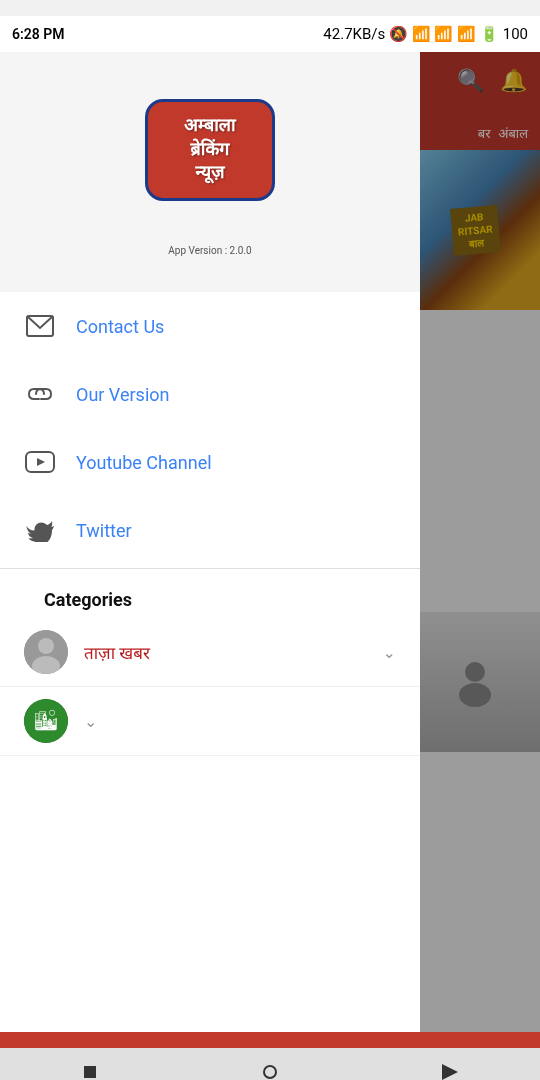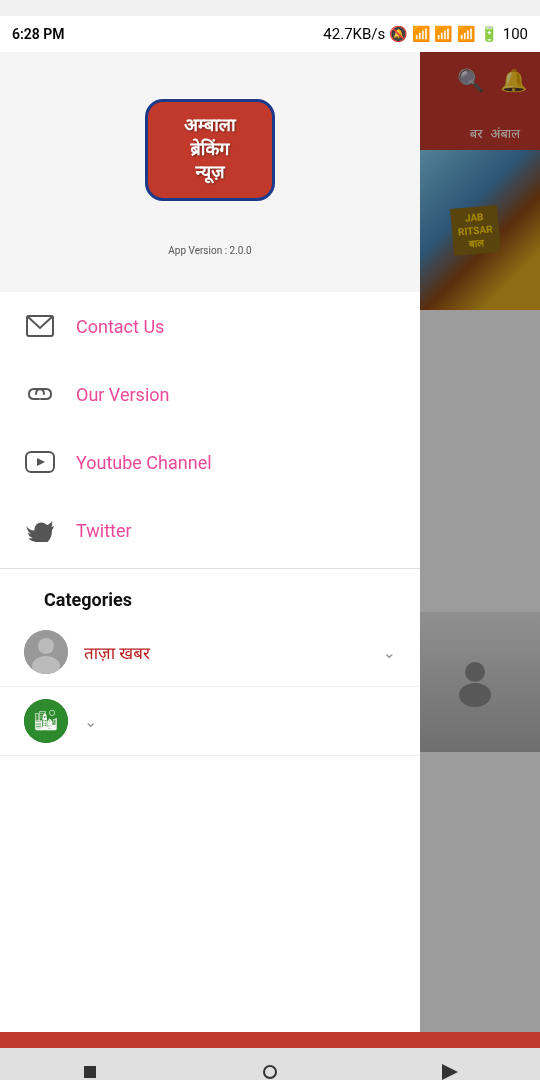--- a/index.html
+++ b/index.html
@@ -74,21 +74,21 @@
     .bg-tabs {
       position: absolute;
       top: 56px;
       right: 0;
       width: 130px;
       height: 42px;
       background: #c0392b;
       display: flex;
       align-items: flex-end;
       justify-content: flex-end;
-      padding-right: 20px;
+      padding-right: 12px;
     }
     .bg-tab-text {
       color: #fff;
       font-size: 13px;
       padding-bottom: 8px;
     }
 
     
     .bg-image-top {
       position: absolute;
@@ -223,21 +223,21 @@
       width: 32px;
       height: 32px;
       display: flex;
       align-items: center;
       justify-content: center;
       color: #555;
     }
 
     .menu-label {
       font-size: 18px;
-      color: #ec4899;
+      color: #3b82f6;
       font-weight: 400;
       text-align: center;
     }
 
     
     .divider {
       height: 1px;
       background: #e0e0e0;
       margin: 4px 0;
     }

